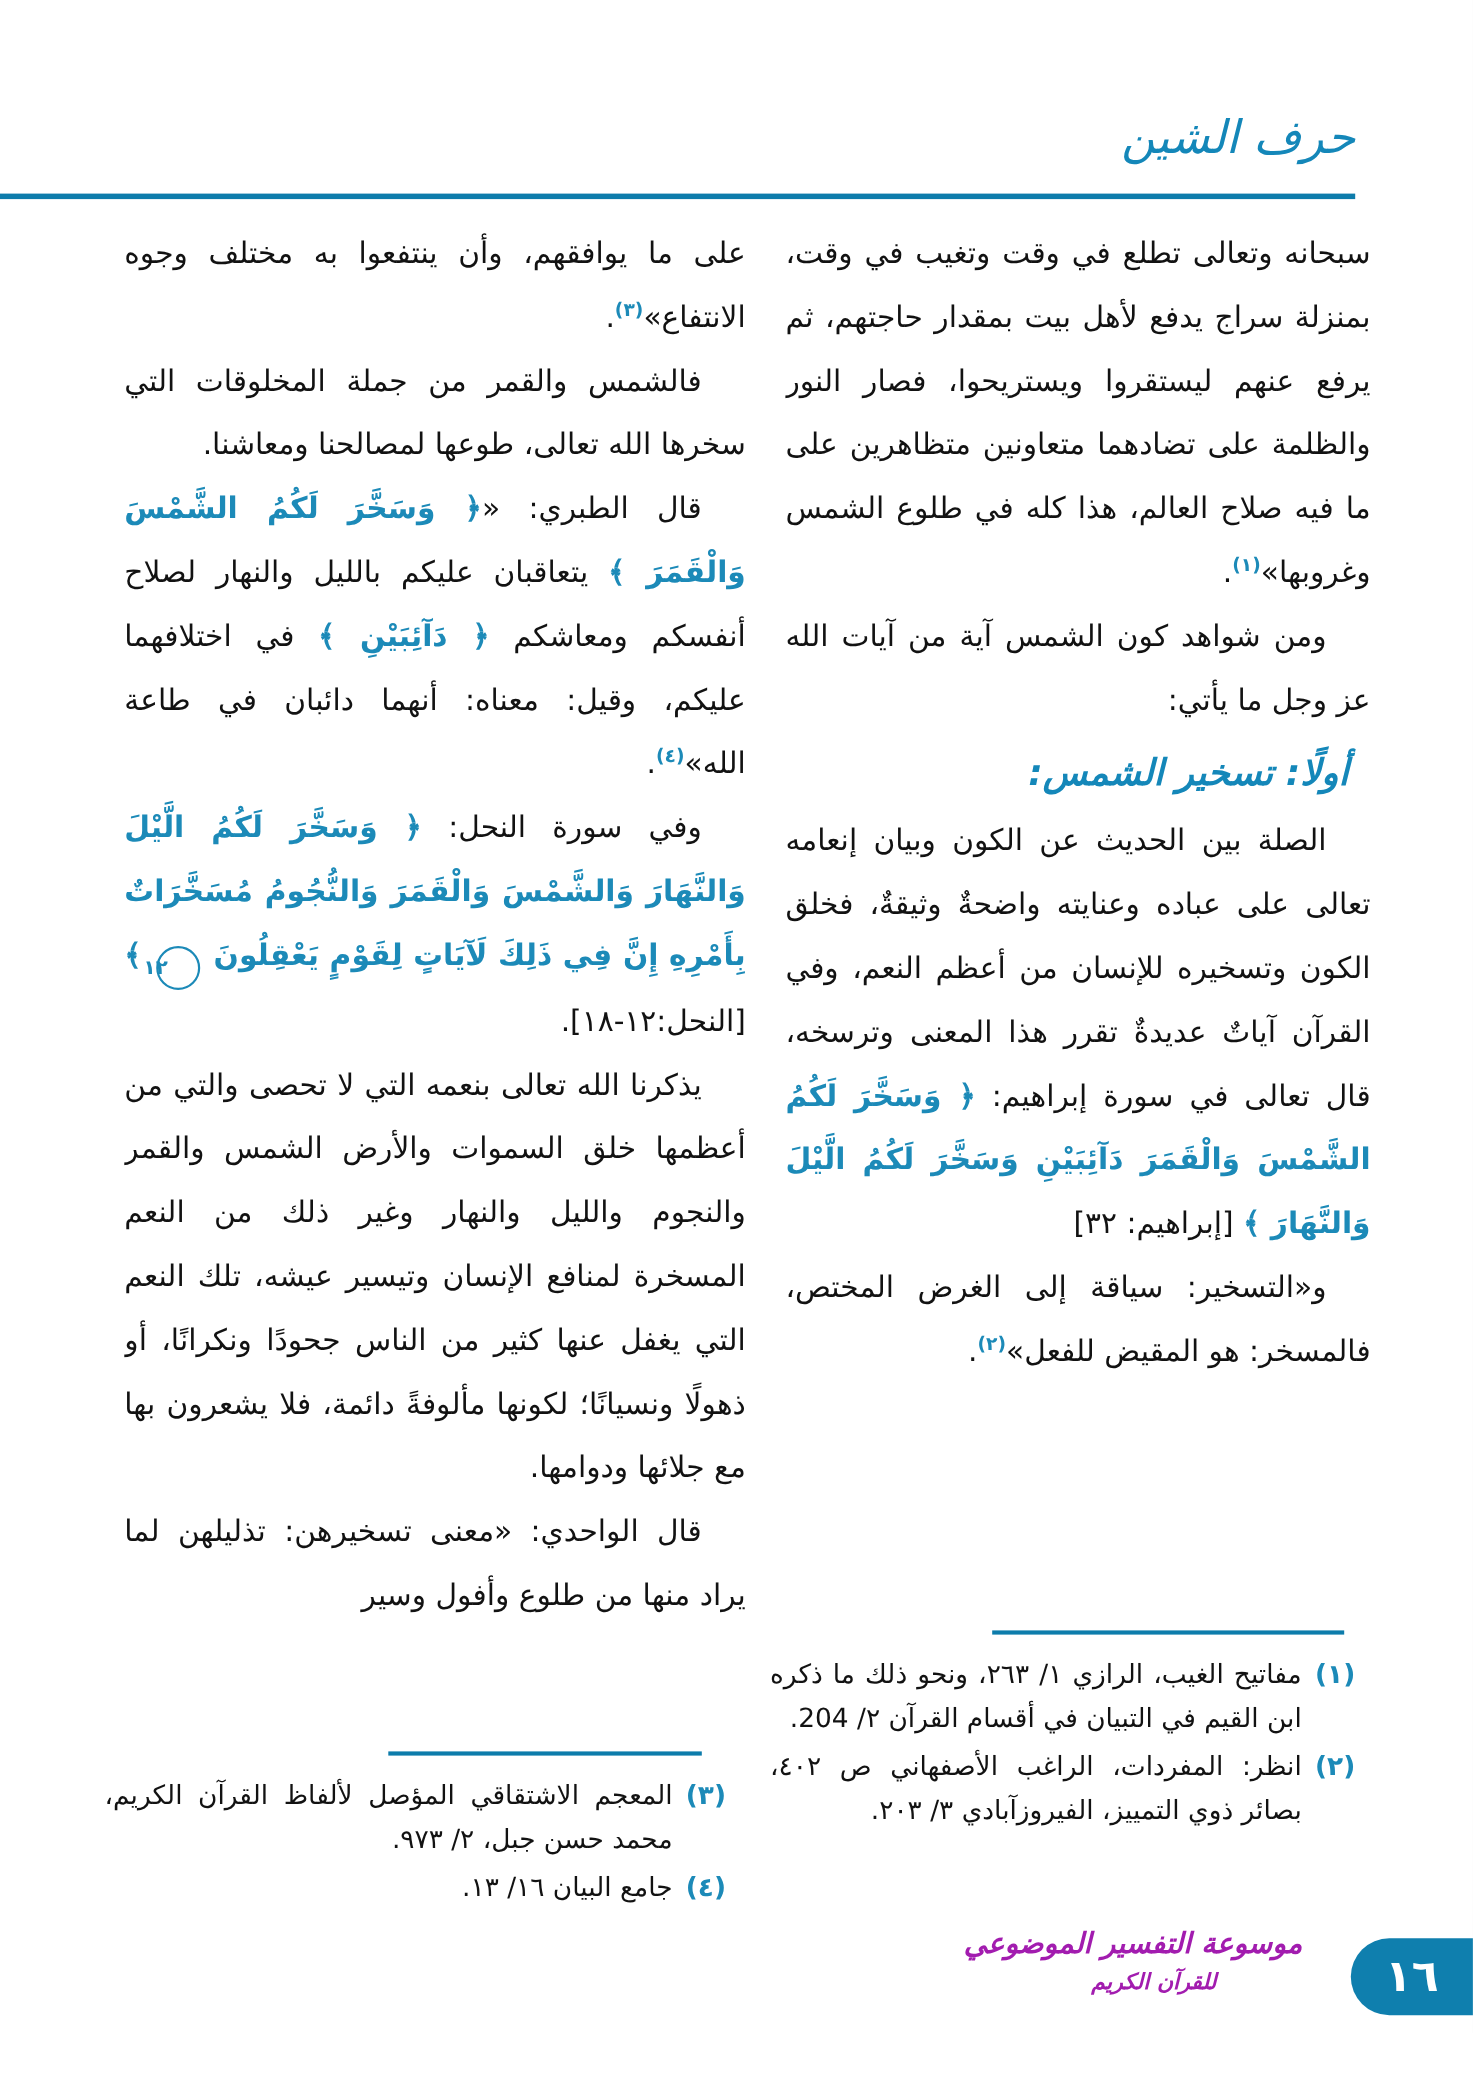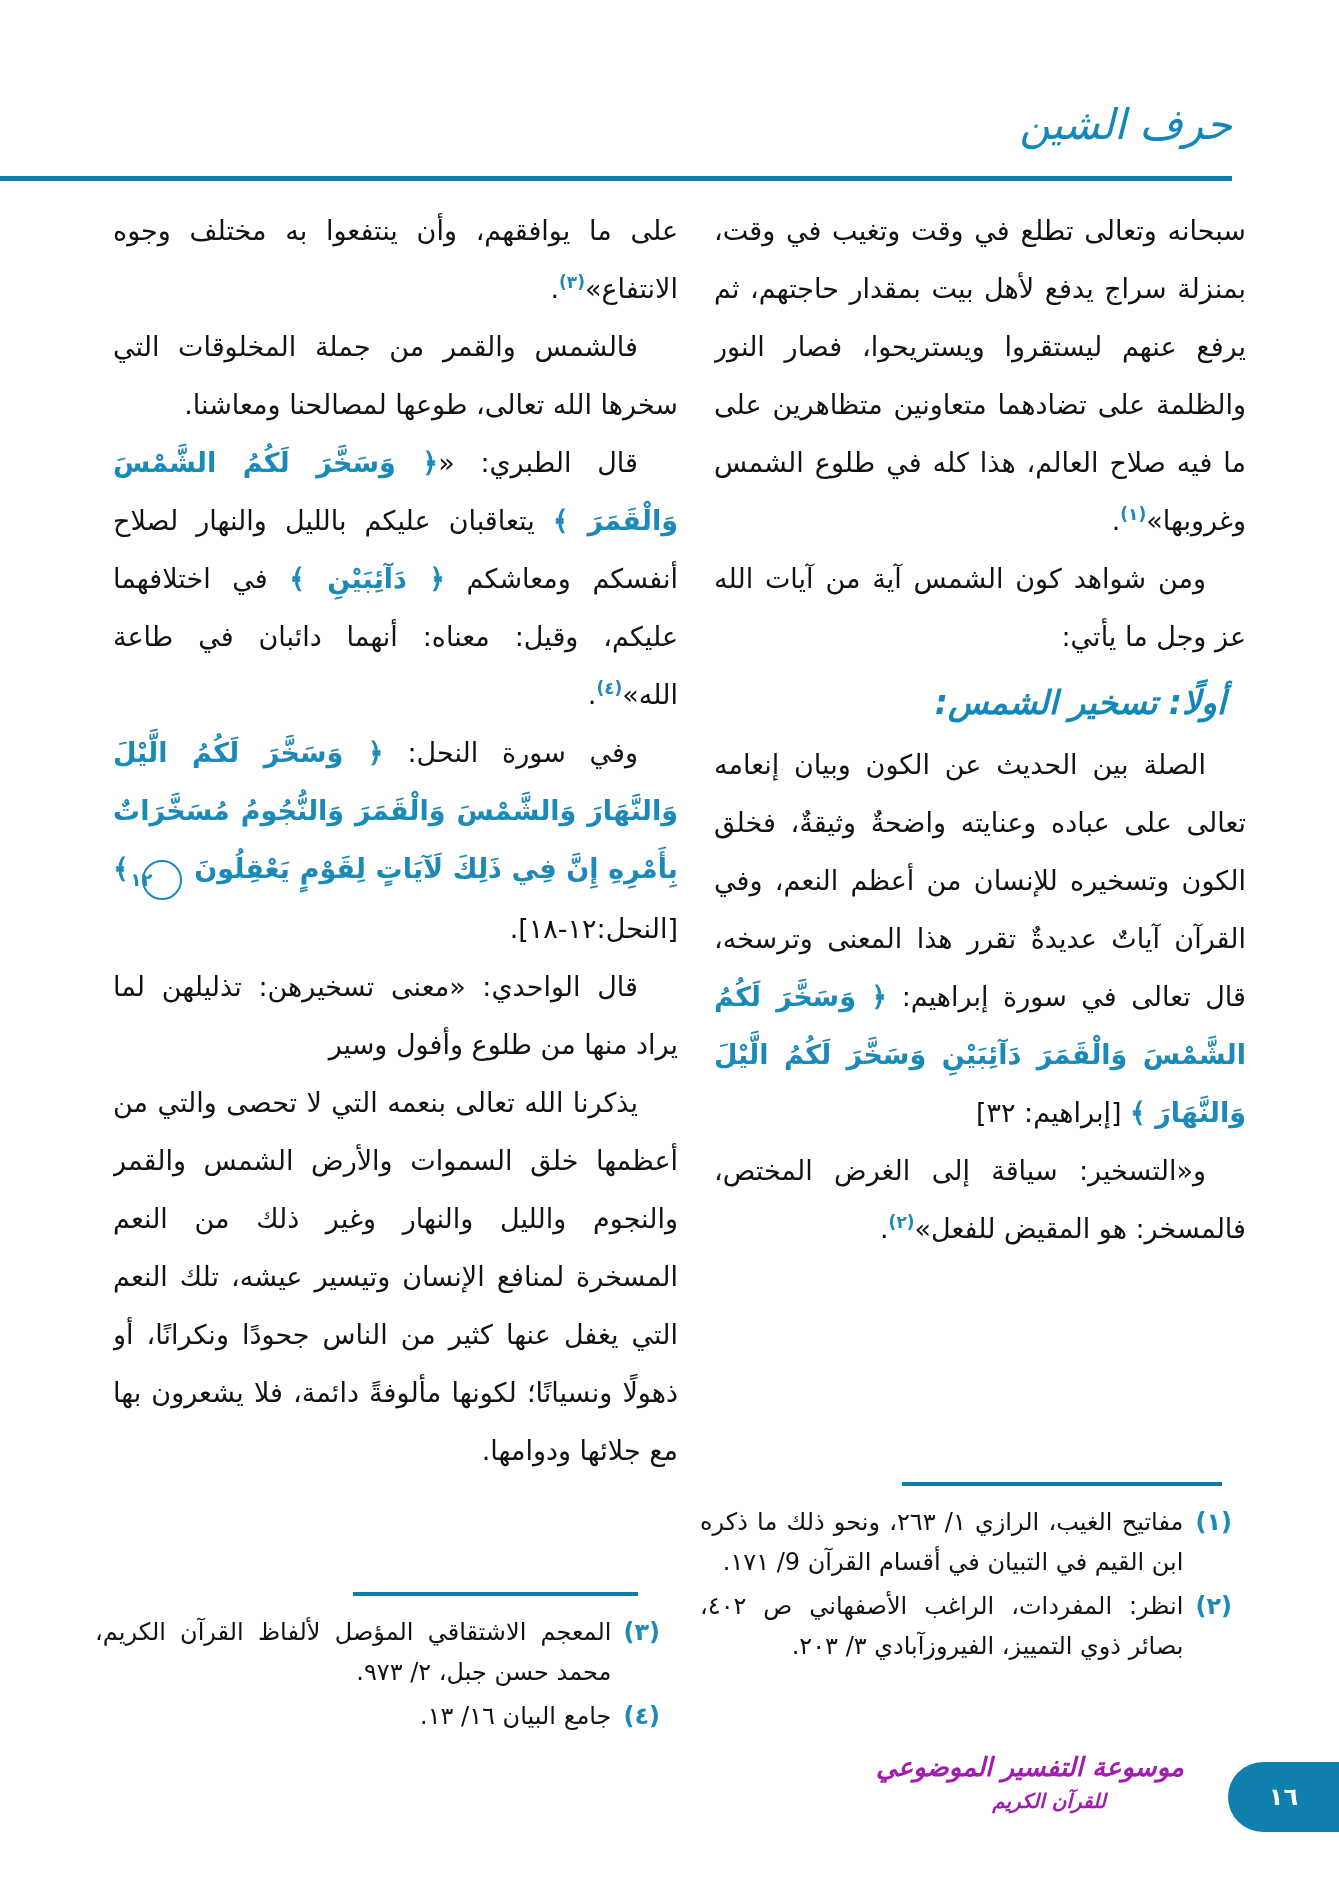--- a/index.html
+++ b/index.html
@@ -69,21 +69,21 @@
     position:absolute;top:1744px;right:155px;width:270px;
     text-align:center;color:#a21caf;font-style:italic;font-weight:bold;
   }
   .logo-line1{font-size:26px;line-height:46px;white-space:nowrap;}
   .logo-line2{font-size:20px;line-height:22px;}
   .page-badge{
     position:absolute;top:1762px;left:1228px;
     width:111px;height:70px;background:#0f7fae;
     border-radius:35px 0 0 35px;
     display:flex;align-items:center;justify-content:center;
-    color:#ffffff;font-size:24px;font-weight:bold;
+    color:#ffffff;font-size:40px;font-weight:bold;
     letter-spacing:4px;
   }
 </style>
 </head>
 <body>
 
 <div class="page">
 
   <div class="section-title">حرف الشين</div>
   <div class="header-rule"></div>
@@ -94,29 +94,29 @@
     <h2 class="subheading"><span class="seg-heading">أولًا: تسخير الشمس:</span></h2>
     <p class="para indent"><span class="seg-text">الصلة بين الحديث عن الكون وبيان إنعامه تعالى على عباده وعنايته واضحةٌ وثيقةٌ، فخلق الكون وتسخيره للإنسان من أعظم النعم، وفي القرآن آياتٌ عديدةٌ تقرر هذا المعنى وترسخه، قال تعالى في سورة إبراهيم: </span><span class="seg-quran">﴿ وَسَخَّرَ لَكُمُ الشَّمْسَ وَالْقَمَرَ دَآئِبَيْنِ وَسَخَّرَ لَكُمُ الَّيْلَ وَالنَّهَارَ ﴾</span><span class="seg-text"> [إبراهيم: ٣٢]</span></p>
     <p class="para indent"><span class="seg-text">و«التسخير: سياقة إلى الغرض المختص، فالمسخر: هو المقيض للفعل»</span><span class="seg-ref">(٢)</span><span class="seg-text">.</span></p>
   </div>
 
   <div class="col-main left">
     <p class="para"><span class="seg-text">على ما يوافقهم، وأن ينتفعوا به مختلف وجوه الانتفاع»</span><span class="seg-ref">(٣)</span><span class="seg-text">.</span></p>
     <p class="para indent"><span class="seg-text">فالشمس والقمر من جملة المخلوقات التي سخرها الله تعالى، طوعها لمصالحنا ومعاشنا.</span></p>
     <p class="para indent"><span class="seg-text">قال الطبري: «</span><span class="seg-quran">﴿ وَسَخَّرَ لَكُمُ الشَّمْسَ وَالْقَمَرَ ﴾</span><span class="seg-text"> يتعاقبان عليكم بالليل والنهار لصلاح أنفسكم ومعاشكم </span><span class="seg-quran">﴿ دَآئِبَيْنِ ﴾</span><span class="seg-text"> في اختلافهما عليكم، وقيل: معناه: أنهما دائبان في طاعة الله»</span><span class="seg-ref">(٤)</span><span class="seg-text">.</span></p>
     <p class="para indent"><span class="seg-text">وفي سورة النحل: </span><span class="seg-quran">﴿ وَسَخَّرَ لَكُمُ الَّيْلَ وَالنَّهَارَ وَالشَّمْسَ وَالْقَمَرَ وَالنُّجُومُ مُسَخَّرَاتٌ بِأَمْرِهِ إِنَّ فِي ذَلِكَ لَآيَاتٍ لِقَوْمٍ يَعْقِلُونَ </span><span class="seg-versenum">١٢</span><span class="seg-quran"> ﴾</span><span class="seg-text"> [النحل:١٢-١٨].</span></p>
+    <p class="para indent"><span class="seg-text">يذكرنا الله تعالى بنعمه التي لا تحصى والتي من أعظمها خلق السموات والأرض الشمس والقمر والنجوم والليل والنهار وغير ذلك من النعم المسخرة لمنافع الإنسان وتيسير عيشه، تلك النعم التي يغفل عنها كثير من الناس جحودًا ونكرانًا، أو ذهولًا ونسيانًا؛ لكونها مألوفةً دائمة، فلا يشعرون بها مع جلائها ودوامها.</span></p>
     <p class="para indent"><span class="seg-text">قال الواحدي: «معنى تسخيرهن: تذليلهن لما يراد منها من طلوع وأفول وسير</span></p>
-    <p class="para indent"><span class="seg-text">يذكرنا الله تعالى بنعمه التي لا تحصى والتي من أعظمها خلق السموات والأرض الشمس والقمر والنجوم والليل والنهار وغير ذلك من النعم المسخرة لمنافع الإنسان وتيسير عيشه، تلك النعم التي يغفل عنها كثير من الناس جحودًا ونكرانًا، أو ذهولًا ونسيانًا؛ لكونها مألوفةً دائمة، فلا يشعرون بها مع جلائها ودوامها.</span></p>
   </div>
 
   <div class="fnblock right">
     <div class="fn-rule"></div>
     <div class="footnote">
       <span class="fn-marker">(١)</span>
-      <span class="fn-text">مفاتيح الغيب، الرازي ١/ ٢٦٣، ونحو ذلك ما ذكره ابن القيم في التبيان في أقسام القرآن 9/ ١٧١.</span>
+      <span class="fn-text">مفاتيح الغيب، الرازي ١/ ٢٦٣، ونحو ذلك ما ذكره ابن القيم في التبيان في أقسام القرآن ٢/ 204.</span>
     </div>
     <div class="footnote">
       <span class="fn-marker">(٢)</span>
       <span class="fn-text">انظر: المفردات، الراغب الأصفهاني ص ٤٠٢، بصائر ذوي التمييز، الفيروزآبادي ٣/ ٢٠٣.</span>
     </div>
   </div>
 
   <div class="fnblock left">
     <div class="fn-rule"></div>
     <div class="footnote">

